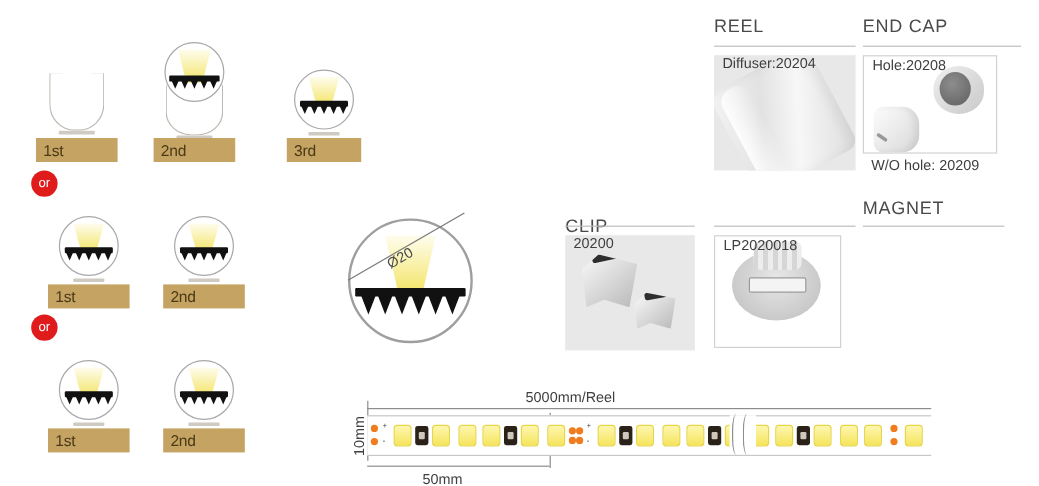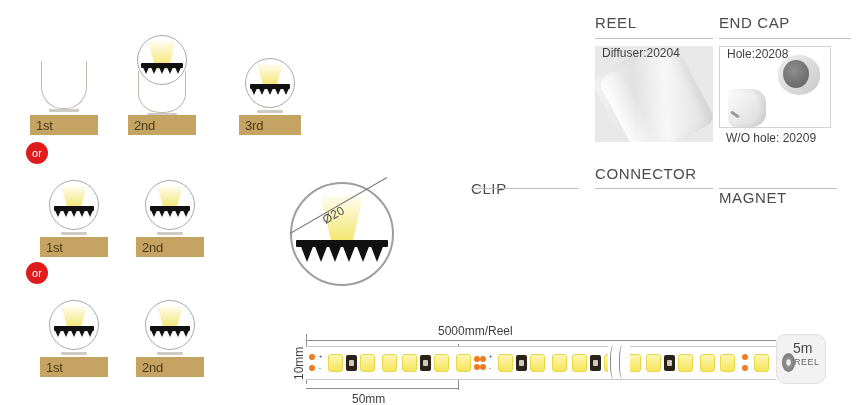--- a/index.html
+++ b/index.html
@@ -365,25 +365,37 @@
     <div class="art">
       <div class="cap-a"></div>
         <div class="cap-b"></div>
     </div>
     <div class="acc-cap">Hole:20208</div>
   </div>
   <div class="acc-sub" style="left:266px;top:131px;">W/O hole: 20209</div>
 
   <div class="acc-head" style="left:11px;top:180px;">CLIP</div>
   <div class="acc-rule" style="left:11px;top:188px;width:108px;"></div>
-
-  <div class="acc-head" style="left:135px;top:165px;">CONNECTOR</div>
+  <div class="acc-box shaded" style="left:11px;top:196px;width:108px;height:96px;">
+    <div class="art">
+      <div class="clip-art1"></div>
+        <div class="clip-art2"></div>
+    </div>
+    <div class="acc-cap">20200</div>
+  </div>
+
   <div class="acc-rule" style="left:135px;top:188px;width:118px;"></div>
-
-  <div class="acc-head" style="left:259px;top:165px;margin-top:24px;">MAGNET</div>
+  <div class="acc-box bordered" style="left:135px;top:196px;width:106px;height:94px;">
+    <div class="art">
+        <div class="connector-art"></div>
+      </div>
+    <div class="acc-cap">LP2020018</div>
+  </div>
+
+  <div class="acc-head" style="left:259px;top:165px;">MAGNET</div>
   <div class="acc-rule" style="left:259px;top:188px;width:118px;"></div>
 </div>
 
 <div id="strip-section">
 
   <div class="dim-txt" style="left:148px;top:2px;">5000mm/Reel</div>
 
   <div class="dim-line" style="left:16px;top:18px;width:470px;height:1px;"></div>
   <div class="dim-line" style="left:16px;top:12px;width:1px;height:50px;"></div>
   <div class="dim-line" style="left:168px;top:22px;width:1px;height:46px;"></div>
@@ -433,18 +445,13 @@
     <div class="pad" style="left:436px;top:7px;"></div>
     <div class="pad" style="left:436px;top:18px;"></div>
     <div class="led" style="left:448px;"></div>
   </div>
 
   <div class="break-sym" style="left:318px;"></div>
 
   <div class="dim-line" style="left:16px;top:66px;width:152px;height:1px;"></div>
   <div class="dim-txt" style="left:62px;top:70px;">50mm</div>
 
-  <div class="reel-badge">
-    <div class="rb-disc"></div>
-    <div class="rb-5m">5m</div>
-    <div class="rb-reel">REEL</div>
-  </div>
 </div>
 
 </body></html>

